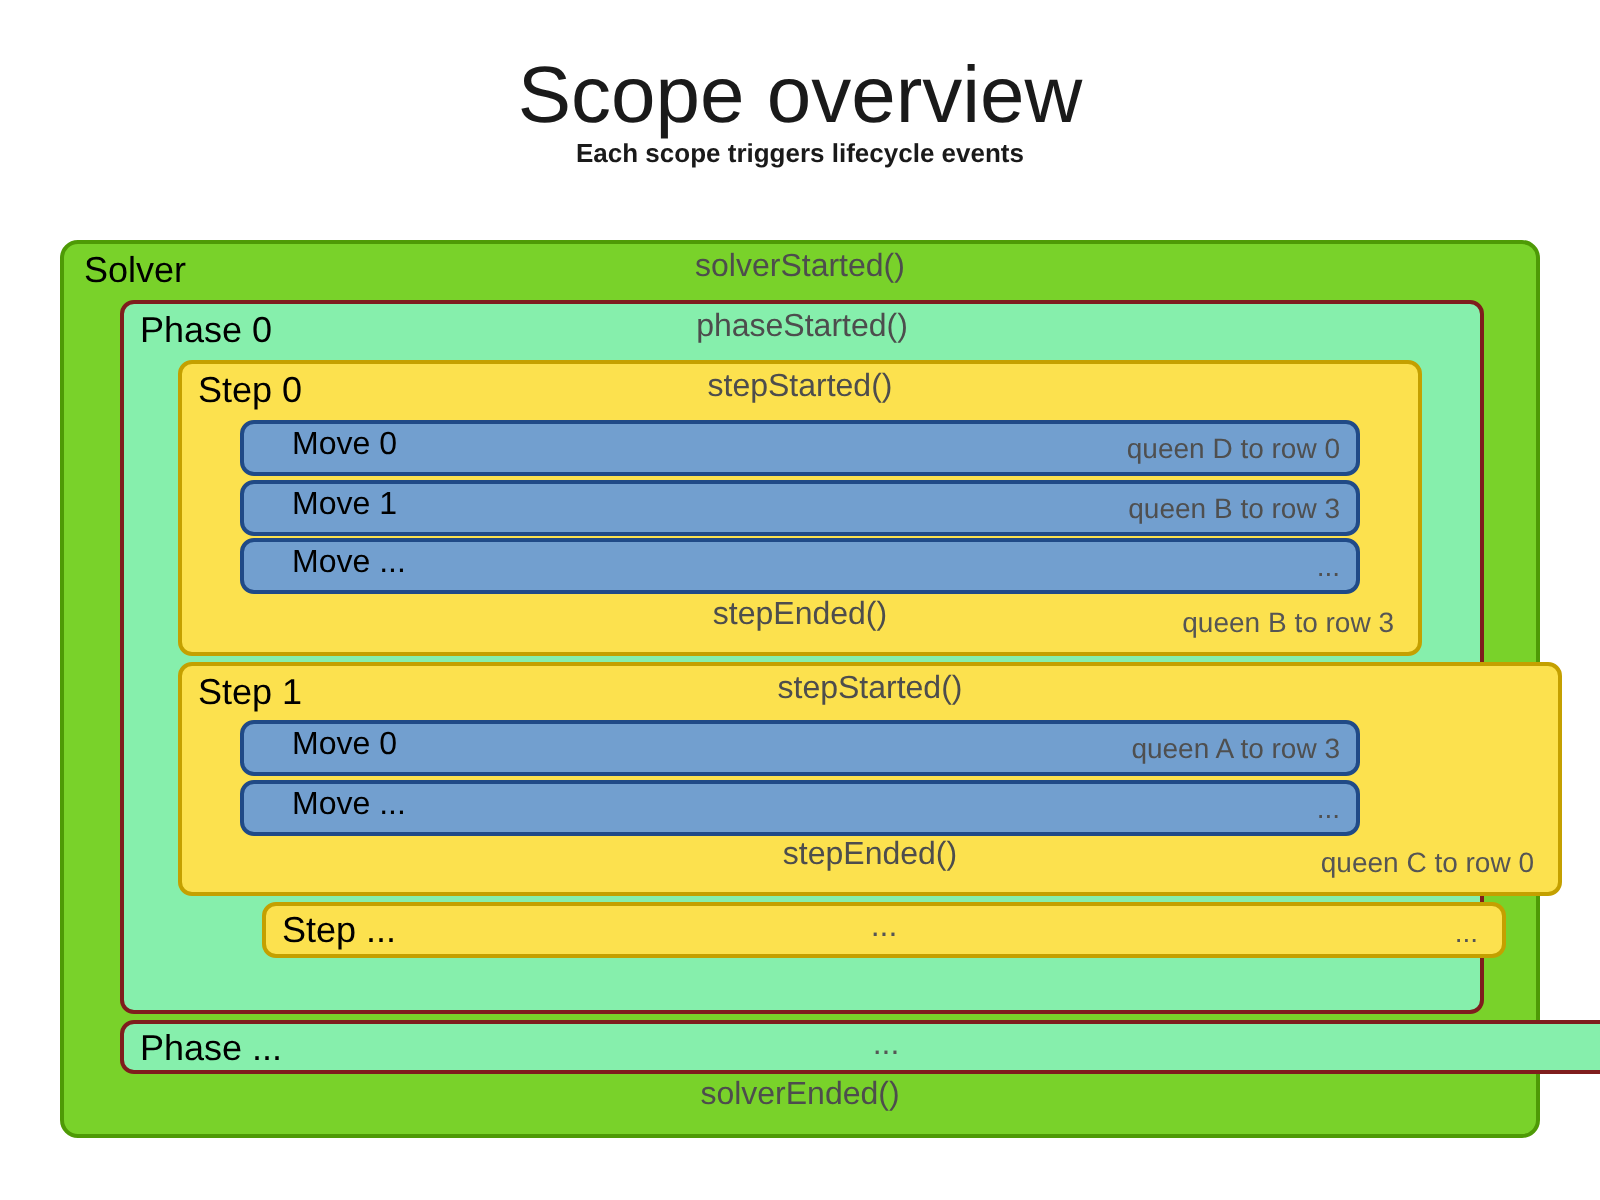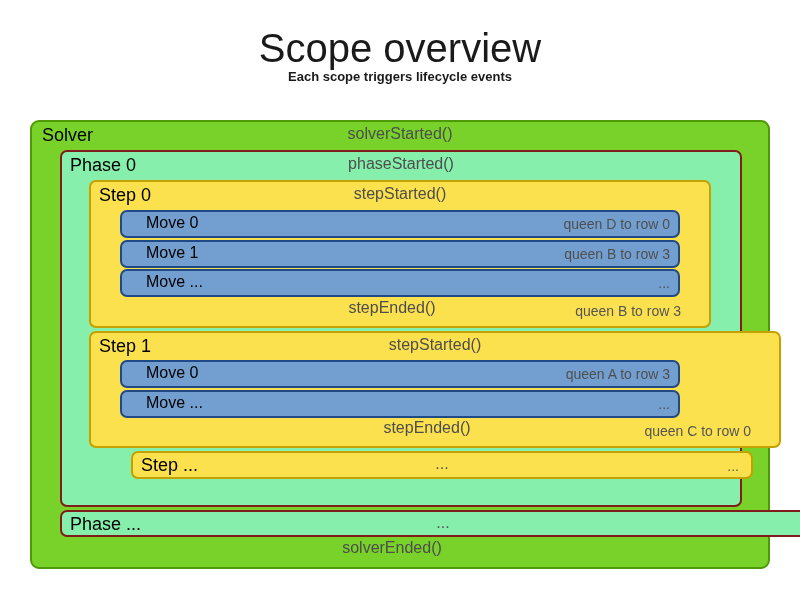--- a/index.html
+++ b/index.html
@@ -51,21 +51,21 @@
   .row { position: relative; height: 28px; }
   .label {
     position: absolute; left: 10px; top: 3px;
     font-size: 18px; color: #000000; white-space: nowrap;
   }
   .event {
     position: absolute; left: 0; right: 0; top: 3px;
     text-align: center; font-size: 16px; color: #4d4d4d; white-space: nowrap;
   }
   .footer {
-    position: absolute; left: 0; right: 16px; height: 24px;
+    position: absolute; left: 0; right: 0; height: 24px;
   }
   .footer .event { top: 0; }
   .annot {
     position: absolute; right: 12px; top: 3px;
     font-size: 14px; color: #555555; white-space: nowrap;
   }
   .rdots {
     position: absolute; right: 12px; top: 5px;
     font-size: 14px; color: #555555;
   }

